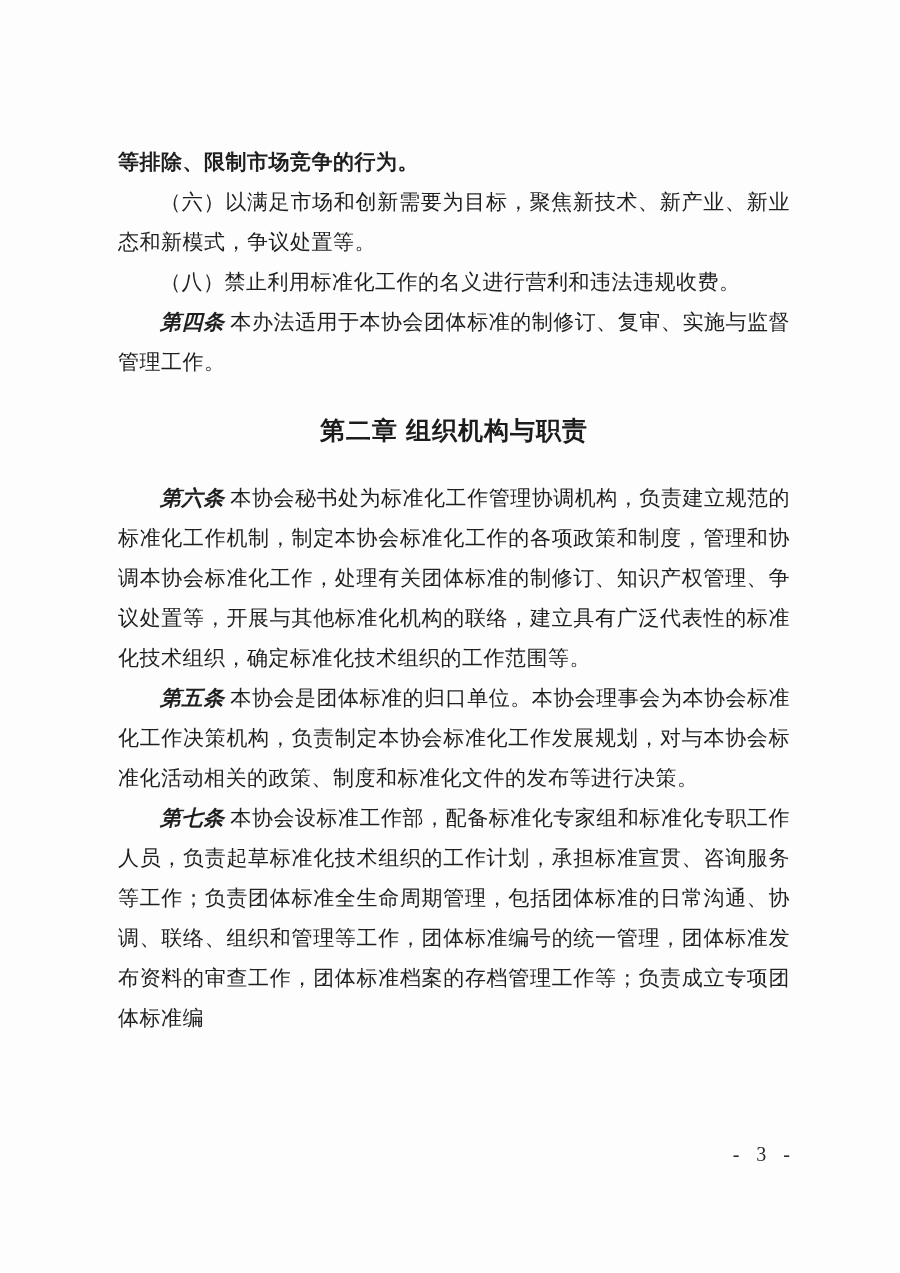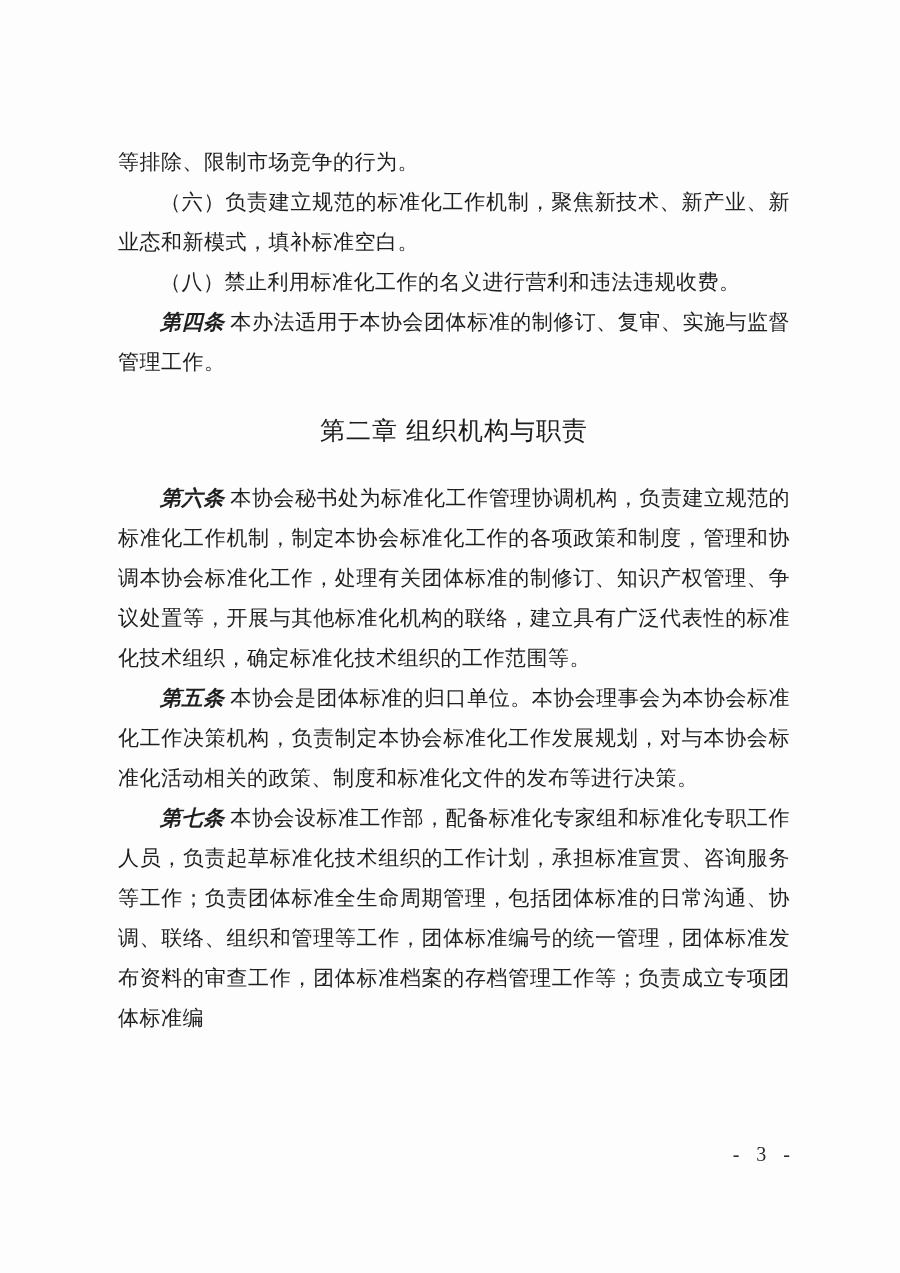--- a/index.html
+++ b/index.html
@@ -26,36 +26,37 @@
   .para {
     margin: 0;
     font-size: 21px;
     line-height: 40px;
     text-align: justify;
     text-indent: 2em;
     letter-spacing: 0.5px;
   }
   .para.flush {
     text-indent: 0;
+    font-weight: bold;
   }
   .lead {
     font-weight: bold;
     font-style: italic;
   }
   .lead:empty {
     display: none;
   }
   .lead::after {
     content: "\00a0";
     font-weight: normal;
   }
   .chapter-heading {
     margin: 30px 0 30px 0;
     font-family: "Liberation Sans", "DejaVu Sans", sans-serif;
-    font-weight: normal;
+    font-weight: bold;
     font-size: 25px;
     line-height: 36px;
     text-align: center;
     color: #1c1c1c;
     letter-spacing: 1px;
   }
   .page-number {
     position: absolute;
     top: 1140px;
     right: 104px;
@@ -67,21 +68,21 @@
   }
 </style>
 </head>
 <body>
 
 <div class="page">
   <div class="content">
 
     <p class="para flush"><span>等排除、限制市场竞争的行为。</span></p>
 
-    <p class="para"><span>（六）负责建立规范的标准化工作机制，聚焦新技术、新产业、新业态和新模式，填补标准空白。</span></p>
+    <p class="para"><span>（六）以满足市场和创新需要为目标，聚焦新技术、新产业、新业态和新模式，争议处置等。</span></p>
 
 
     <p class="para"><span>（八）禁止利用标准化工作的名义进行营利和违法违规收费。</span></p>
 
     <p class="para"><span class="lead">第四条</span><span>本办法适用于本协会团体标准的制修订、复审、实施与监督管理工作。</span></p>
 
     <h2 class="chapter-heading">第二章 组织机构与职责</h2>
 
     <p class="para"><span class="lead">第六条</span><span>本协会秘书处为标准化工作管理协调机构，负责建立规范的标准化工作机制，制定本协会标准化工作的各项政策和制度，管理和协调本协会标准化工作，处理有关团体标准的制修订、知识产权管理、争议处置等，开展与其他标准化机构的联络，建立具有广泛代表性的标准化技术组织，确定标准化技术组织的工作范围等。</span></p>
 

